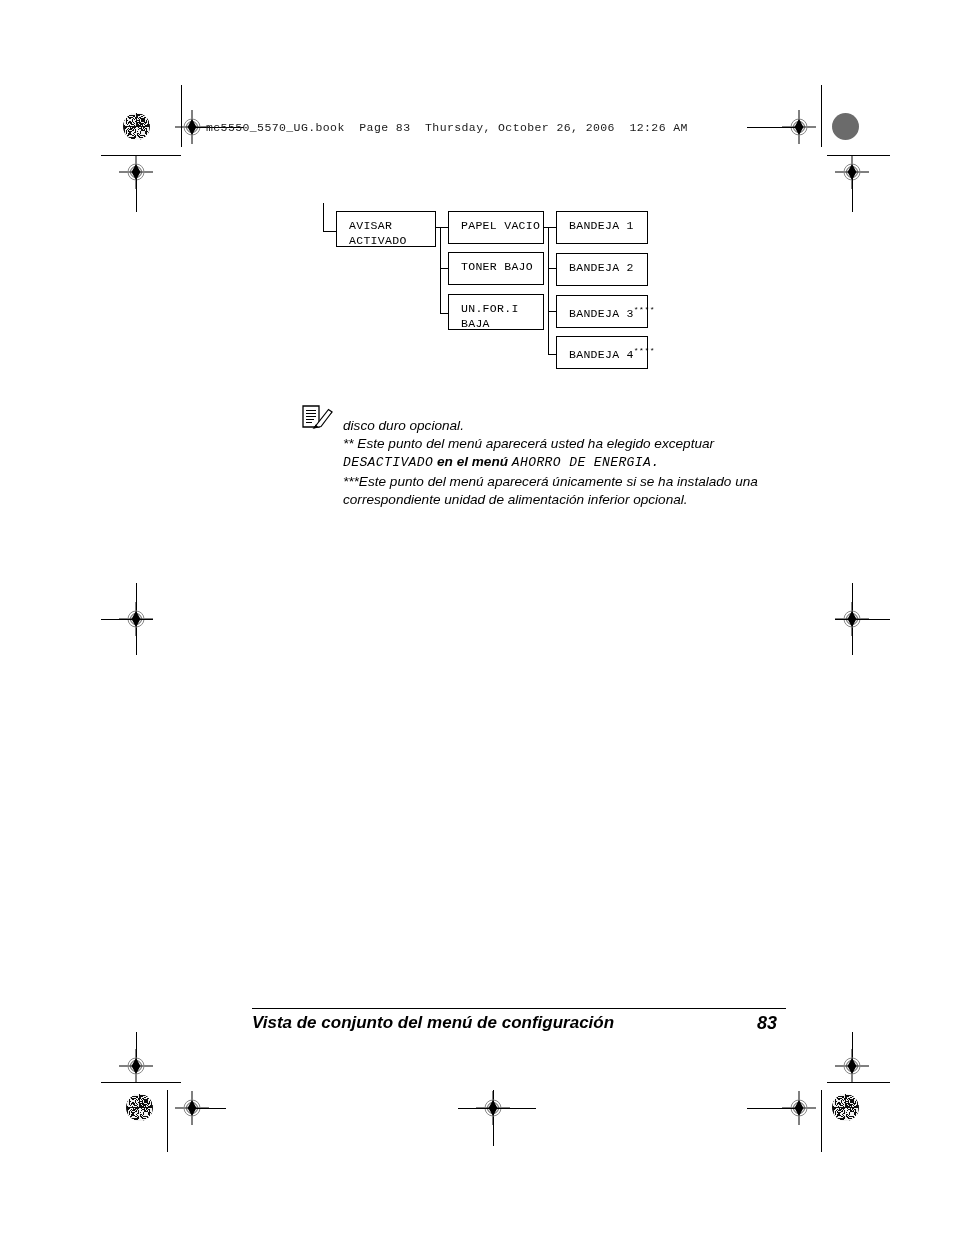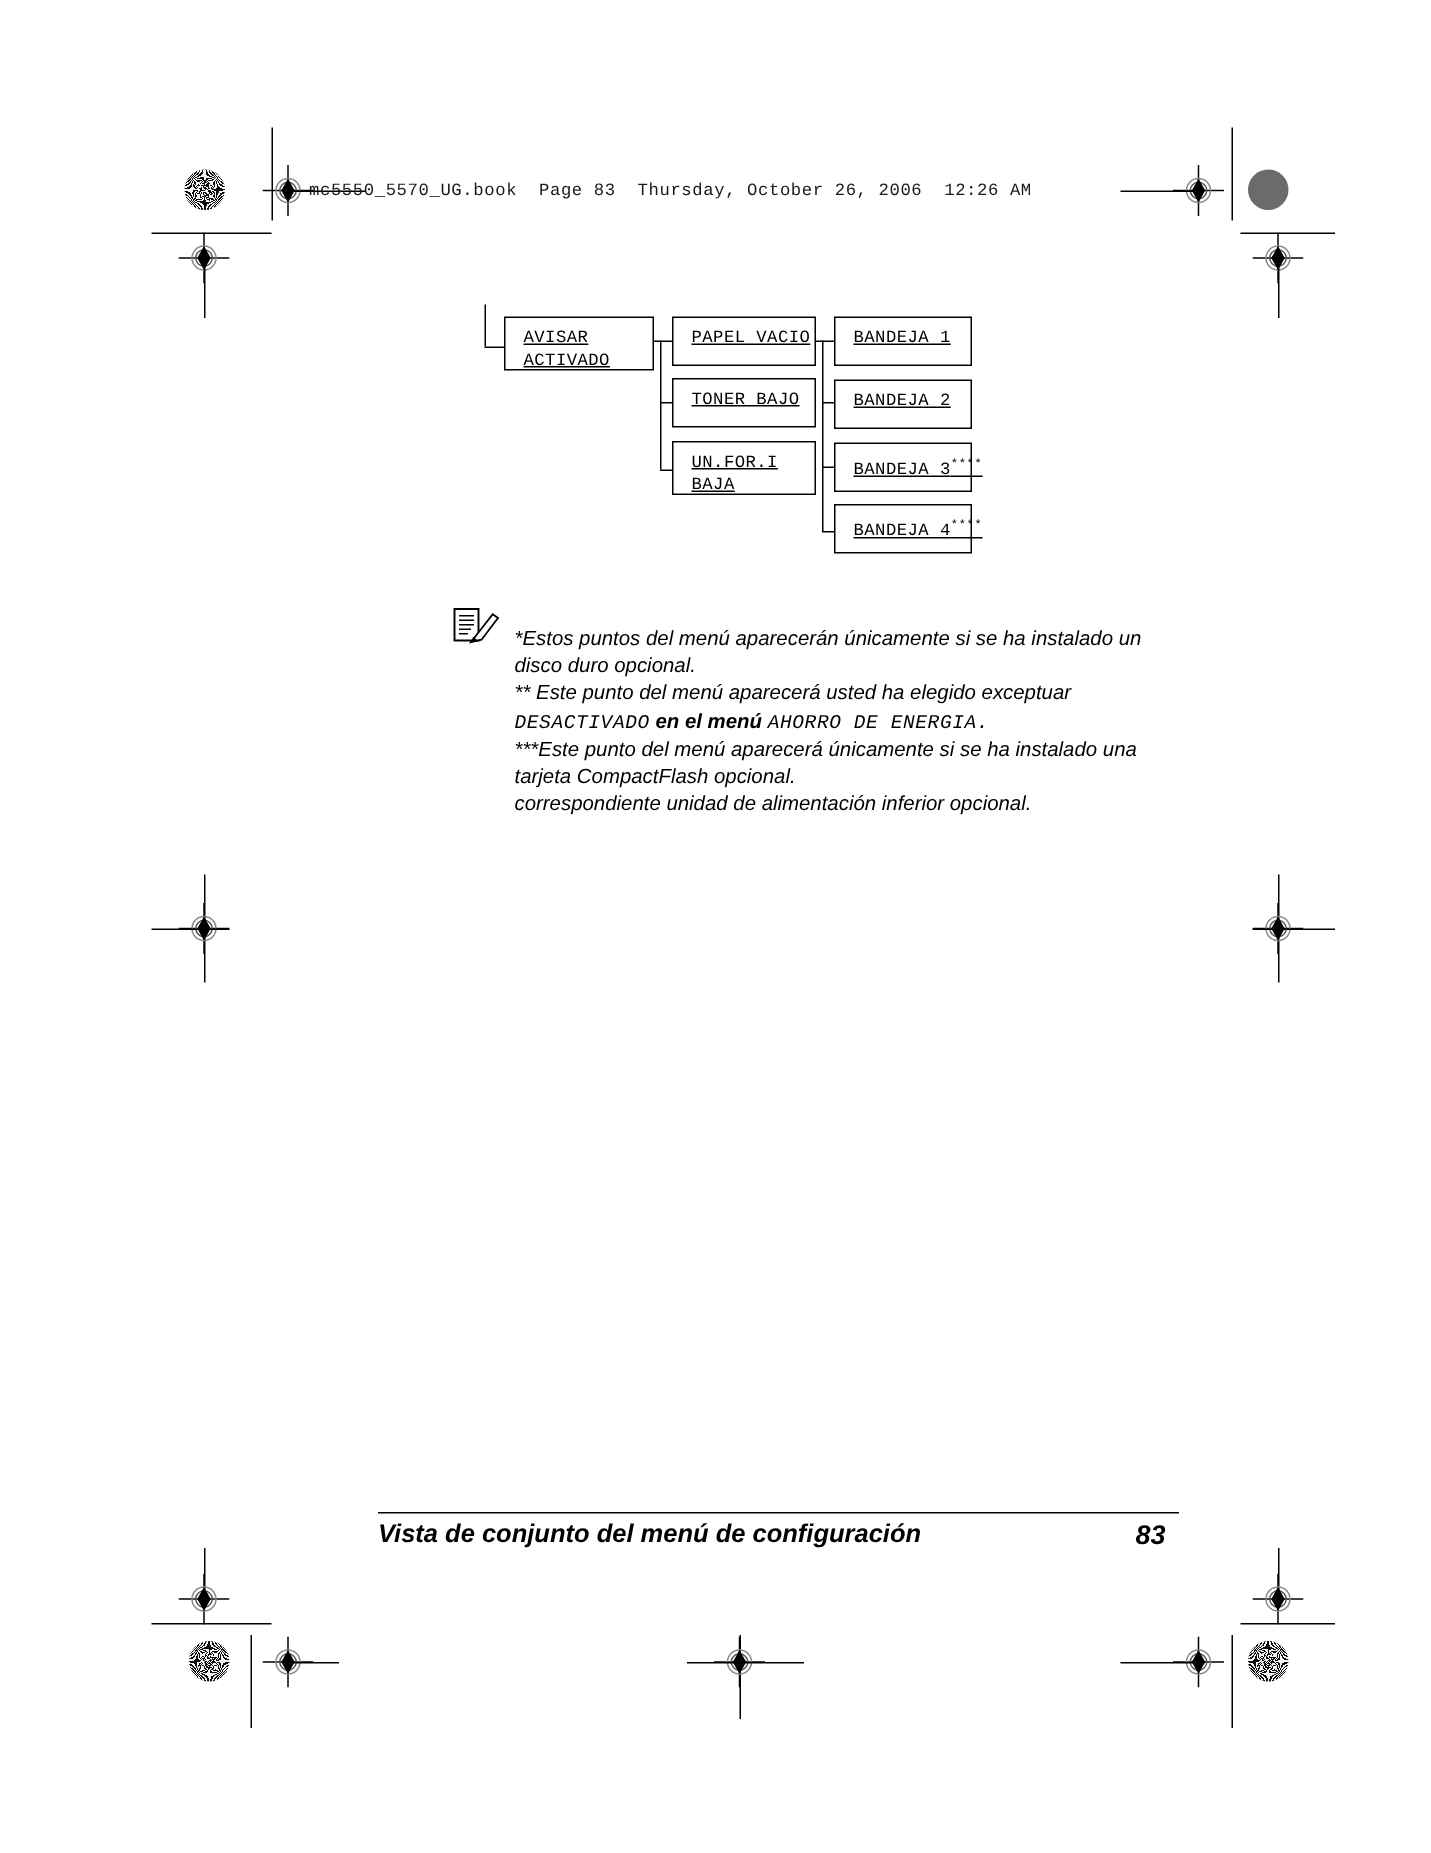--- a/index.html
+++ b/index.html
@@ -70,21 +70,20 @@
     box-sizing: border-box;
     border: 1px solid #000;
     background: #fff;
     font-family: "Liberation Mono", monospace;
     font-size: 11.5px;
     line-height: 15px;
     letter-spacing: 0.3px;
     padding: 6px 0 0 12px;
     color: #000;
     white-space: pre;
-    text-decoration: underline;
   }
   .node .sup {
     font-size: 8px;
     vertical-align: super;
     letter-spacing: 0.5px;
   }
   .connector-h {
     position: absolute;
     height: 1px;
     background: #000;
@@ -347,26 +346,24 @@
         <line x1="5" y1="14.5" x2="13" y2="14.5" stroke="#000" stroke-width="1"></line>
         <line x1="5" y1="17.5" x2="11" y2="17.5" stroke="#000" stroke-width="1"></line>
 
         <path d="M13 23 L31 7" stroke="#000" stroke-width="1.4" fill="none"></path>
         <path d="M13 23 L20 21.5 L31 7 L27.5 4.5 Z" fill="#fff" stroke="#000" stroke-width="1.2"></path>
         <path d="M13 23 L17.5 22 L14.5 19.5 Z" fill="#000"></path>
       </svg>
     </div>
 
     <div class="note-text">
-      <p>*Estos puntos del menú aparecerán únicamente si se ha instalado un</p>
       <p>disco duro opcional.</p>
       <p>** Este punto del menú aparecerá usted ha elegido exceptuar</p>
       <p><span class="mono-italic">DESACTIVADO</span><span class="sans-bold-italic"> en el menú </span><span class="mono-italic">AHORRO DE ENERGIA.</span></p>
       <p>***Este punto del menú aparecerá únicamente si se ha instalado una</p>
-      <p>tarjeta CompactFlash opcional.</p>
       <p>correspondiente unidad de alimentación inferior opcional.</p>
     </div>
   </div>
 
   <div class="footer-rule" style="left:236px; top:1008px; width:534px;"></div>
 
   <div class="footer-title" style="left:236px; top:1013px;">Vista de conjunto del menú de configuración</div>
 
   <div class="footer-page" style="left:741px; top:1013px;">83</div>
 

